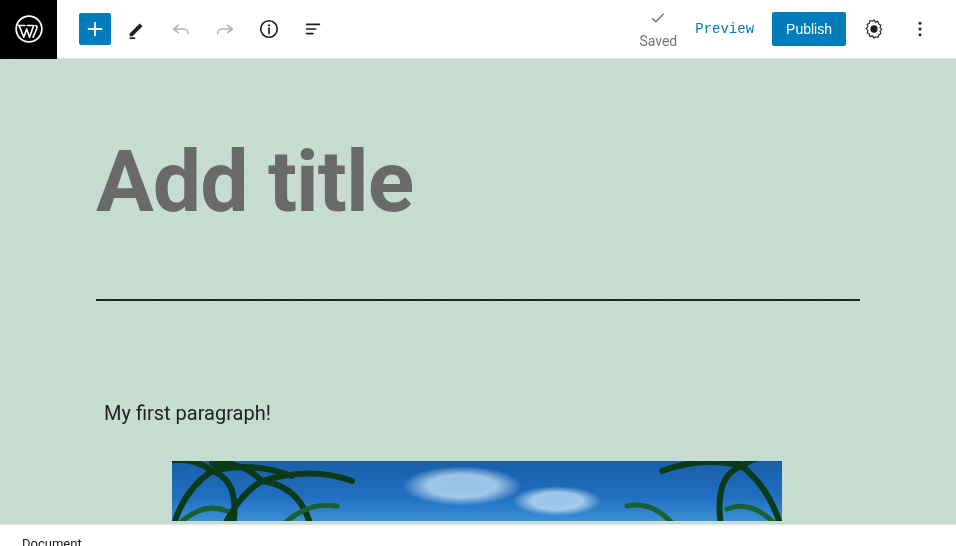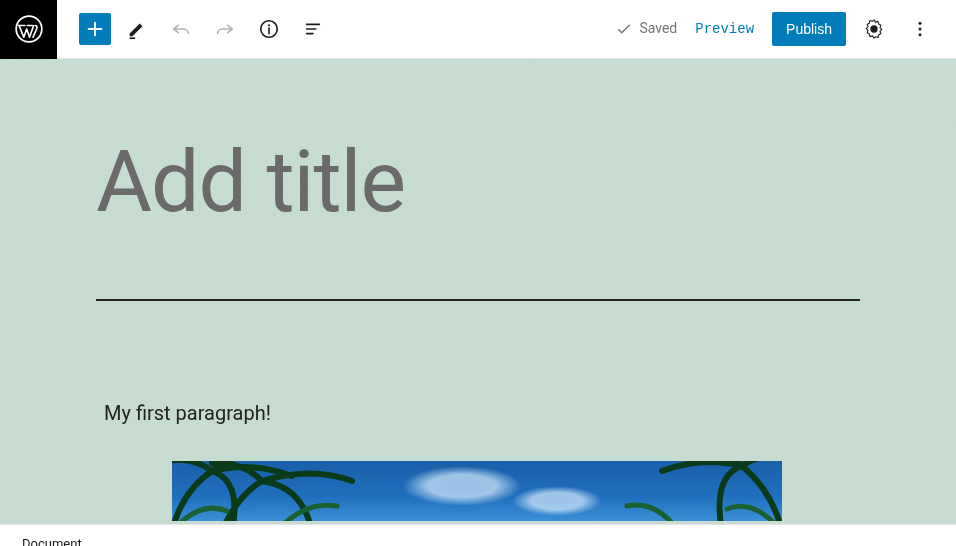--- a/index.html
+++ b/index.html
@@ -48,23 +48,25 @@
   .icon-btn.disabled { color: #b5b5b5; cursor: default; }
   .toolbar-right {
     margin-left: auto;
     display: flex;
     align-items: center;
     gap: 10px;
     padding-right: 18px;
   }
   .saved {
     display: flex;
+    align-items: center;
     gap: 6px;
     color: #757575;
     font-size: 14px;
+    flex-direction: column;
   }
   .preview-link {
     color: #007cba;
     font-size: 14px;
     cursor: pointer;
     padding: 0 8px;
     font-family: Liberation Mono, monospace;
   }
   .publish-btn {
     background: #007cba;
@@ -82,21 +84,21 @@
       #c7ddd1;
     overflow: hidden;
     position: relative;
   }
   .title-block {
     padding-top: 80px;
     padding-left: 96px;
   }
   .title-placeholder {
     font-size: 86px;
-    font-weight: 400;
+    font-weight: 700;
     color: #6a6a6a;
     letter-spacing: -1px;
     line-height: 1;
   }
   .hr-line {
     margin: 74px 96px 0 96px;
     border: none;
     border-top: 2px solid #222;
   }
   .paragraph {

